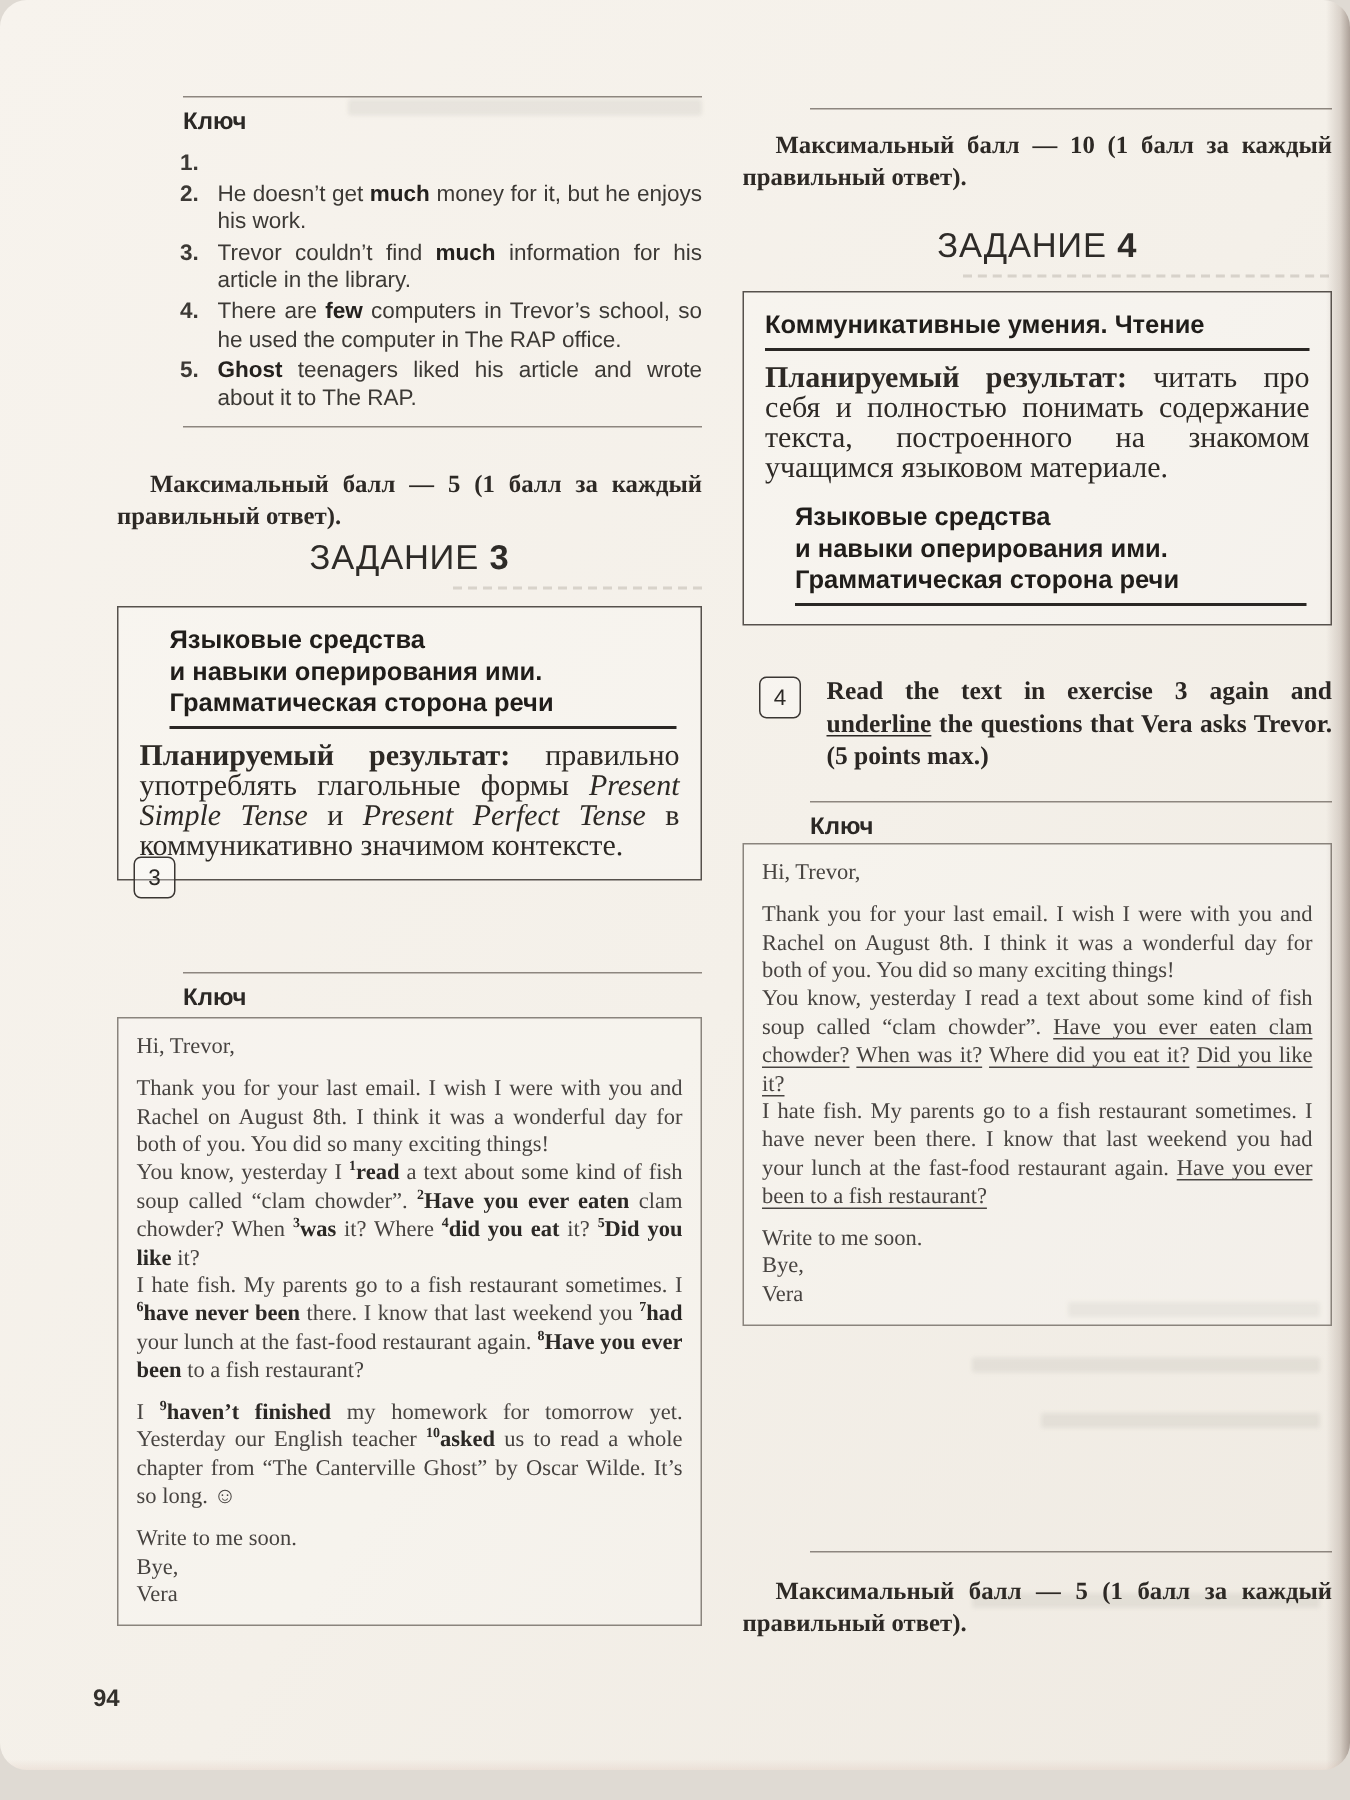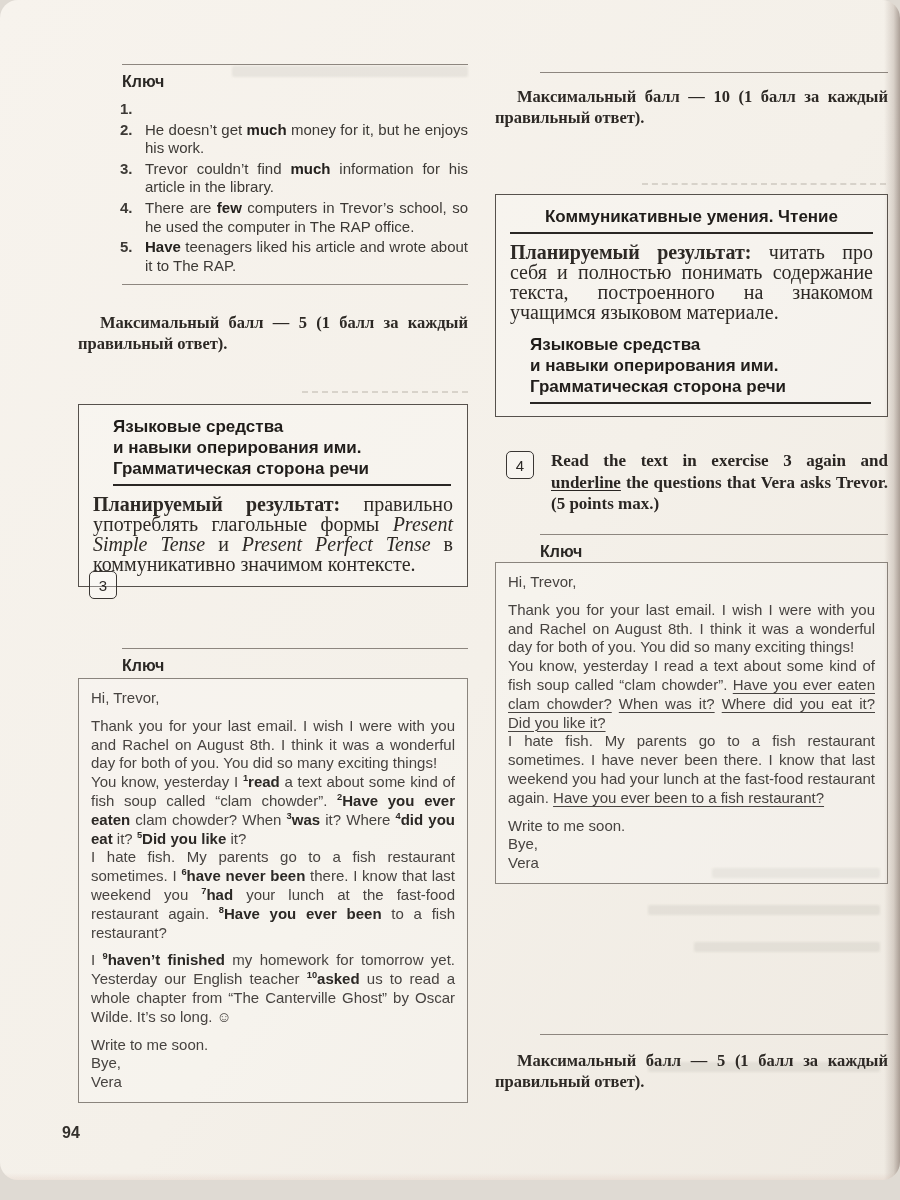--- a/index.html
+++ b/index.html
@@ -32,36 +32,36 @@
   .metascore{font-family:"Liberation Serif",serif;font-weight:700;font-size:16.5px;
     line-height:21px;text-align:justify;text-indent:22px;color:#2d2925;margin:0;}
 
   .task-title{text-align:center;font-size:23px;letter-spacing:.5px;color:#2e2b28;margin:0;font-weight:400;}
   .task-title b{font-weight:700;margin-left:7px;}
 
   .infobox{border:1.5px solid #56514c;padding:11px 14px 12px;background:rgba(255,255,255,.22);}
   .ib-h{font-weight:700;font-size:17px;line-height:21px;color:#201d1a;
     margin:0 2px 0 20px;padding-bottom:5px;border-bottom:2px solid #2a2724;}
   .ib-h span{display:block;}
-  .ib-h.center{text-align:center;margin-left:0;margin-right:0;}
+  .ib-h.center{margin-left:0;margin-right:0;}
   .ib-p{font-family:"Liberation Serif",serif;font-size:20px;line-height:20px;
     text-align:justify;margin:8px 0 0;color:#2d2925;}
   .ib-p i{font-family:"Liberation Serif",serif;}
 
   .exwrap{position:relative;}
   .exnum{position:absolute;left:11px;top:1px;width:26px;height:26px;border:1.6px solid #3a3633;
     border-radius:5px;display:flex;align-items:center;justify-content:center;
     font-size:15px;color:#2c2926;background:rgba(255,255,255,.3);}
   .extext{margin:0 0 0 56px;font-family:"Liberation Serif",serif;font-weight:700;
     font-size:17px;line-height:21.5px;text-align:justify;color:#2a2623;}
   .extext u{text-underline-offset:2px;}
 
   .letterbox{border:1.5px solid #8a847d;padding:10px 12px;background:rgba(255,255,255,.2);
     font-size:15px;line-height:18.8px;color:#474340;text-align:justify;}
-  .letterbox p{margin:0 0 9px;}
+  .letterbox p{margin:0 0 9px;font-family:Liberation Serif, serif;}
   .letterbox p:last-child{margin-bottom:0;}
   .letterbox b{color:#2b2825;}
   .letterbox sup{font-size:.62em;line-height:0;}
   .letterbox u{text-underline-offset:3px;text-decoration-thickness:1px;}
 
   .pagenum{position:absolute;left:62px;top:1124px;font-weight:700;font-size:16px;color:#33302c;}
 
   .ghost{position:absolute;background:rgba(104,112,96,.10);filter:blur(1.3px);border-radius:2px;}
   .ghost-dash{position:absolute;border-top:2px dashed rgba(112,104,92,.22);height:0;}
 </style>
@@ -94,28 +94,29 @@
         <div class="ansrow">
           <span class="n">3.</span>
           <span class="t">Trevor couldn’t find <b>much</b> information for his article in the library.</span>
         </div>
         <div class="ansrow">
           <span class="n">4.</span>
           <span class="t">There are <b>few</b> computers in Trevor’s school, so he used the computer in The RAP office.</span>
         </div>
         <div class="ansrow">
           <span class="n">5.</span>
-          <span class="t"><b>Have</b> teenagers liked his article and wrote about it to The RAP.</span>
+          <span class="t"><b>Ghost</b> teenagers liked his article and wrote about it to The RAP.</span>
         </div>
       </div>
       <div class="rule ind" style="margin-top:9px"></div>
     </div>
 
     <p class="metascore block" style="top:312px">Максимальный балл — 5 (1 балл за каждый правильный ответ).</p>
 
+    <h2 class="task-title block" style="top:358px"><span>ЗАДАНИЕ</span><b>3</b></h2>
 
     <div class="infobox block" style="top:404px">
       <div class="ib-h">
         <span>Языковые средства</span>
         <span>и навыки оперирования ими.</span>
         <span>Грамматическая сторона речи</span>
       </div>
       <p class="ib-p"><b>Планируемый результат:</b> правильно употреблять глагольные формы <i>Present Simple Tense</i> и <i>Present Perfect Tense</i> в коммуникативно значимом контексте.</p>
     </div>
 
@@ -136,20 +137,21 @@
     </div>
 
   </div>
 
   <div class="col rightcol">
 
     <div class="rule ind-r block" style="top:72px"></div>
 
     <p class="metascore block" style="top:86px">Максимальный балл — 10 (1 балл за каждый правильный ответ).</p>
 
+    <h2 class="task-title block" style="top:150px"><span>ЗАДАНИЕ</span><b>4</b></h2>
 
     <div class="infobox block" style="top:194px">
       <div class="ib-h center">Коммуникативные умения. Чтение</div>
       <p class="ib-p"><b>Планируемый результат:</b> читать про себя и полностью понимать содержание текста, построенного на знакомом учащимся языковом материале.</p>
       <div class="ib-h" style="margin-top:12px">
         <span>Языковые средства</span>
         <span>и навыки оперирования ими.</span>
         <span>Грамматическая сторона речи</span>
       </div>
     </div>

